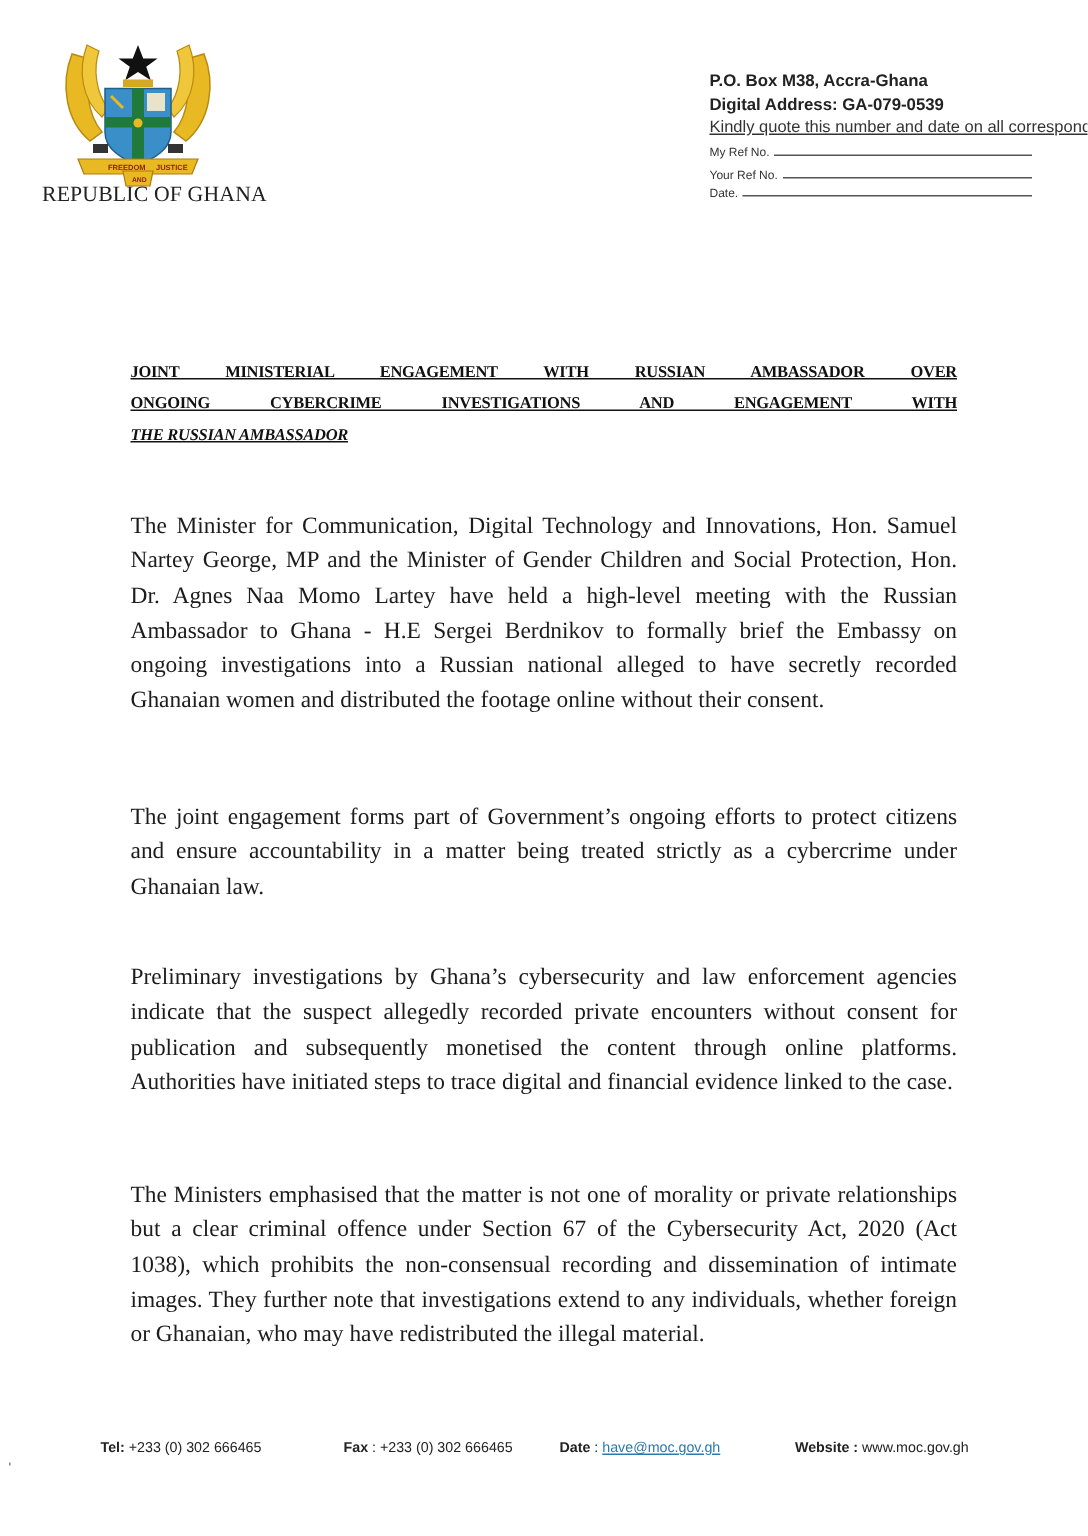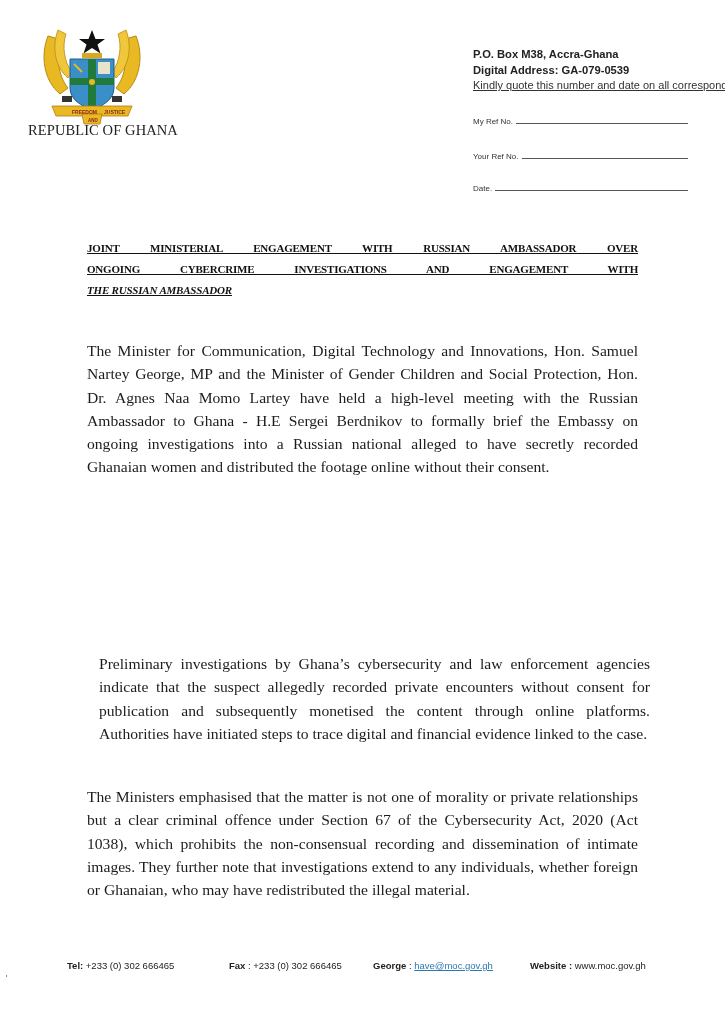--- a/index.html
+++ b/index.html
@@ -9,21 +9,21 @@
   
   .crest { position: absolute; left: 38px; top: 26px; width: 108px; height: 100px; }
   .crest-label { position: absolute; left: 28px; top: 122px; width: 150px; font-family: "Liberation Serif", serif; font-size: 14.5px; color: #222; letter-spacing: 0.1px; white-space: nowrap; }
 
   .ministry { position: absolute; left: 205px; top: 46px; width: 240px; text-align: center; font-family: "Liberation Serif", serif; font-weight: bold; font-size: 18.5px; line-height: 24px; color: #111; }
   .ministry div { white-space: nowrap; }
 
   .contact { position: absolute; left: 473px; top: 46px; width: 215px; font-family: "Liberation Sans", sans-serif; color: #222; }
   .contact .addr { font-size: 11.2px; font-weight: bold; line-height: 16px; white-space: nowrap; }
   .contact .note { font-size: 11px; line-height: 12px; margin-top: 1px; white-space: nowrap; color: #333; text-decoration: underline; }
-  .ref-row { display: flex; align-items: flex-end; font-size: 8px; height: 15px; color: #333; margin-top: 20px; }
+  .ref-row { display: flex; align-items: flex-end; font-size: 8px; height: 15px; color: #333; }
   .ref-row .line { flex: 1; border-bottom: 1px solid #555; margin-left: 3px; margin-bottom: 2px; }
   .ref-row.tight { height: 12px; justify-content: center; }
 
   .press { position: absolute; left: 200px; top: 176px; width: 325px; text-align: center; font-family: "Liberation Serif", serif; font-size: 14.5px; color: #6b6b6b; letter-spacing: 0.3px; }
 
   
   .title { position: absolute; left: 87px; top: 238px; width: 551px; font-family: "Liberation Serif", serif; font-weight: bold; font-size: 11px; line-height: 21px; text-decoration: underline; text-align: justify; text-align-last: left; color: #111; letter-spacing: -0.2px; }
   .title .l { display: block; text-align: justify; text-align-last: justify; white-space: nowrap; }
   .title .l.last { text-align-last: left; font-style: italic; }
 
@@ -99,31 +99,32 @@
   </div>
 
 
   <div class="title">
     <span class="l">JOINT MINISTERIAL ENGAGEMENT WITH RUSSIAN AMBASSADOR OVER</span>
     <span class="l">ONGOING CYBERCRIME INVESTIGATIONS AND ENGAGEMENT WITH</span>
     <span class="l last">THE RUSSIAN AMBASSADOR</span>
   </div>
 
   <p class="para p1" style="margin:0">The Minister for Communication, Digital Technology and Innovations, Hon. Samuel Nartey George, MP and the Minister of Gender Children and Social Protection, Hon. Dr. Agnes Naa Momo Lartey have held a high-level meeting with the Russian Ambassador to Ghana - H.E Sergei Berdnikov to formally brief the Embassy on ongoing investigations into a Russian national alleged to have secretly recorded Ghanaian women and distributed the footage online without their consent.</p>
-  <p class="para p3" style="margin:12px">Preliminary investigations by Ghana’s cybersecurity and law enforcement agencies indicate that the suspect allegedly recorded private encounters without consent for publication and subsequently monetised the content through online platforms. Authorities have initiated steps to trace digital and financial evidence linked to the case.</p>
+  <p class="para p2" style="margin:0">The joint engagement forms part of Government’s ongoing efforts to protect citizens and ensure accountability in a matter being treated strictly as a cybercrime under Ghanaian law.</p>
+  <p class="para p3" style="margin:0">Preliminary investigations by Ghana’s cybersecurity and law enforcement agencies indicate that the suspect allegedly recorded private encounters without consent for publication and subsequently monetised the content through online platforms. Authorities have initiated steps to trace digital and financial evidence linked to the case.</p>
   <p class="para p4" style="margin:0">The Ministers emphasised that the matter is not one of morality or private relationships but a clear criminal offence under Section 67 of the Cybersecurity Act, 2020 (Act 1038), which prohibits the non-consensual recording and dissemination of intimate images. They further note that investigations extend to any individuals, whether foreign or Ghanaian, who may have redistributed the illegal material.</p>
 
   <div class="footer">
     <span class="item f-tel">
       <b>Tel:</b><span> +233 (0) 302 666465</span>
     </span>
     <span class="item f-fax">
       <b>Fax</b><span> : +233 (0) 302 666465</span>
     </span>
     <span class="item f-email">
-      <b>George</b><span> : </span><a>have@moc.gov.gh</a>
+      <b>Date</b><span> : </span><a>have@moc.gov.gh</a>
     </span>
     <span class="item f-web">
       <b>Website :</b><span> www.moc.gov.gh</span>
     </span>
   </div>
   <div class="dot"></div>
 </div>
 
 </body></html>

